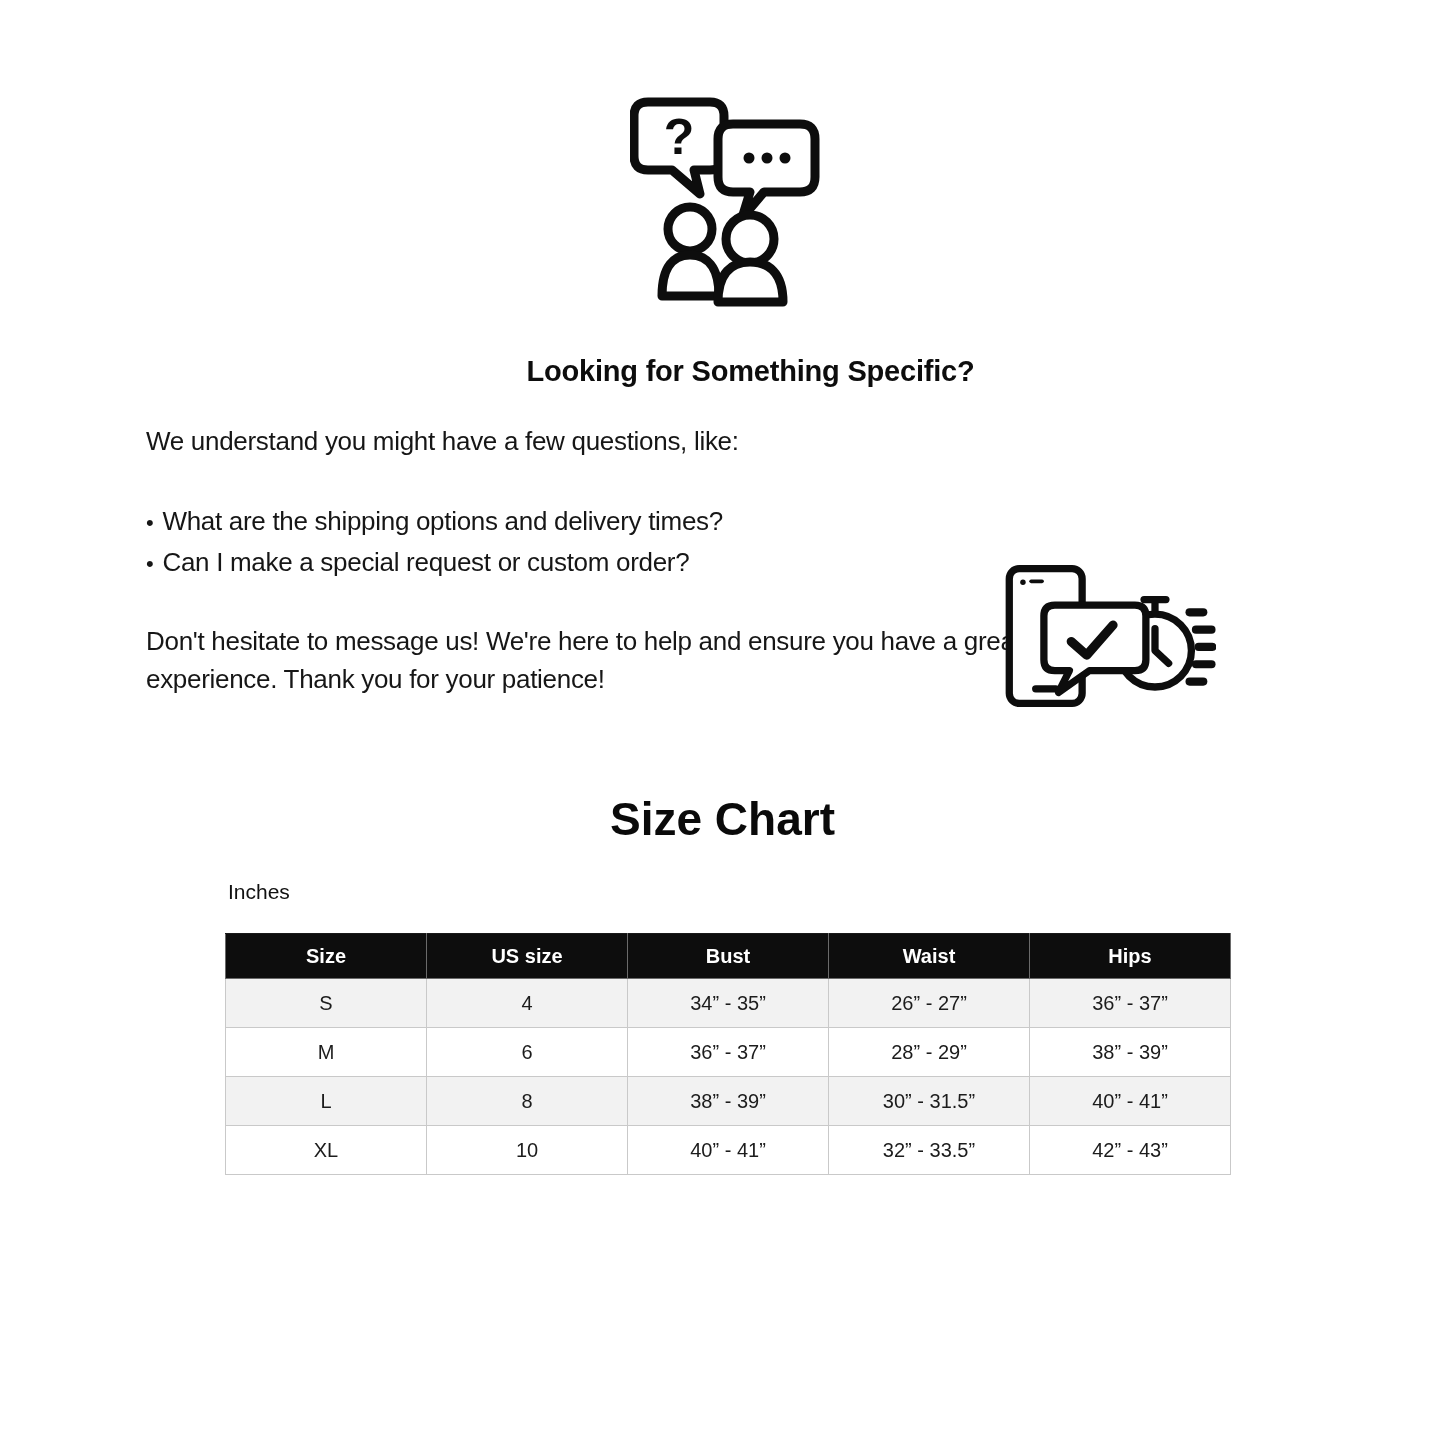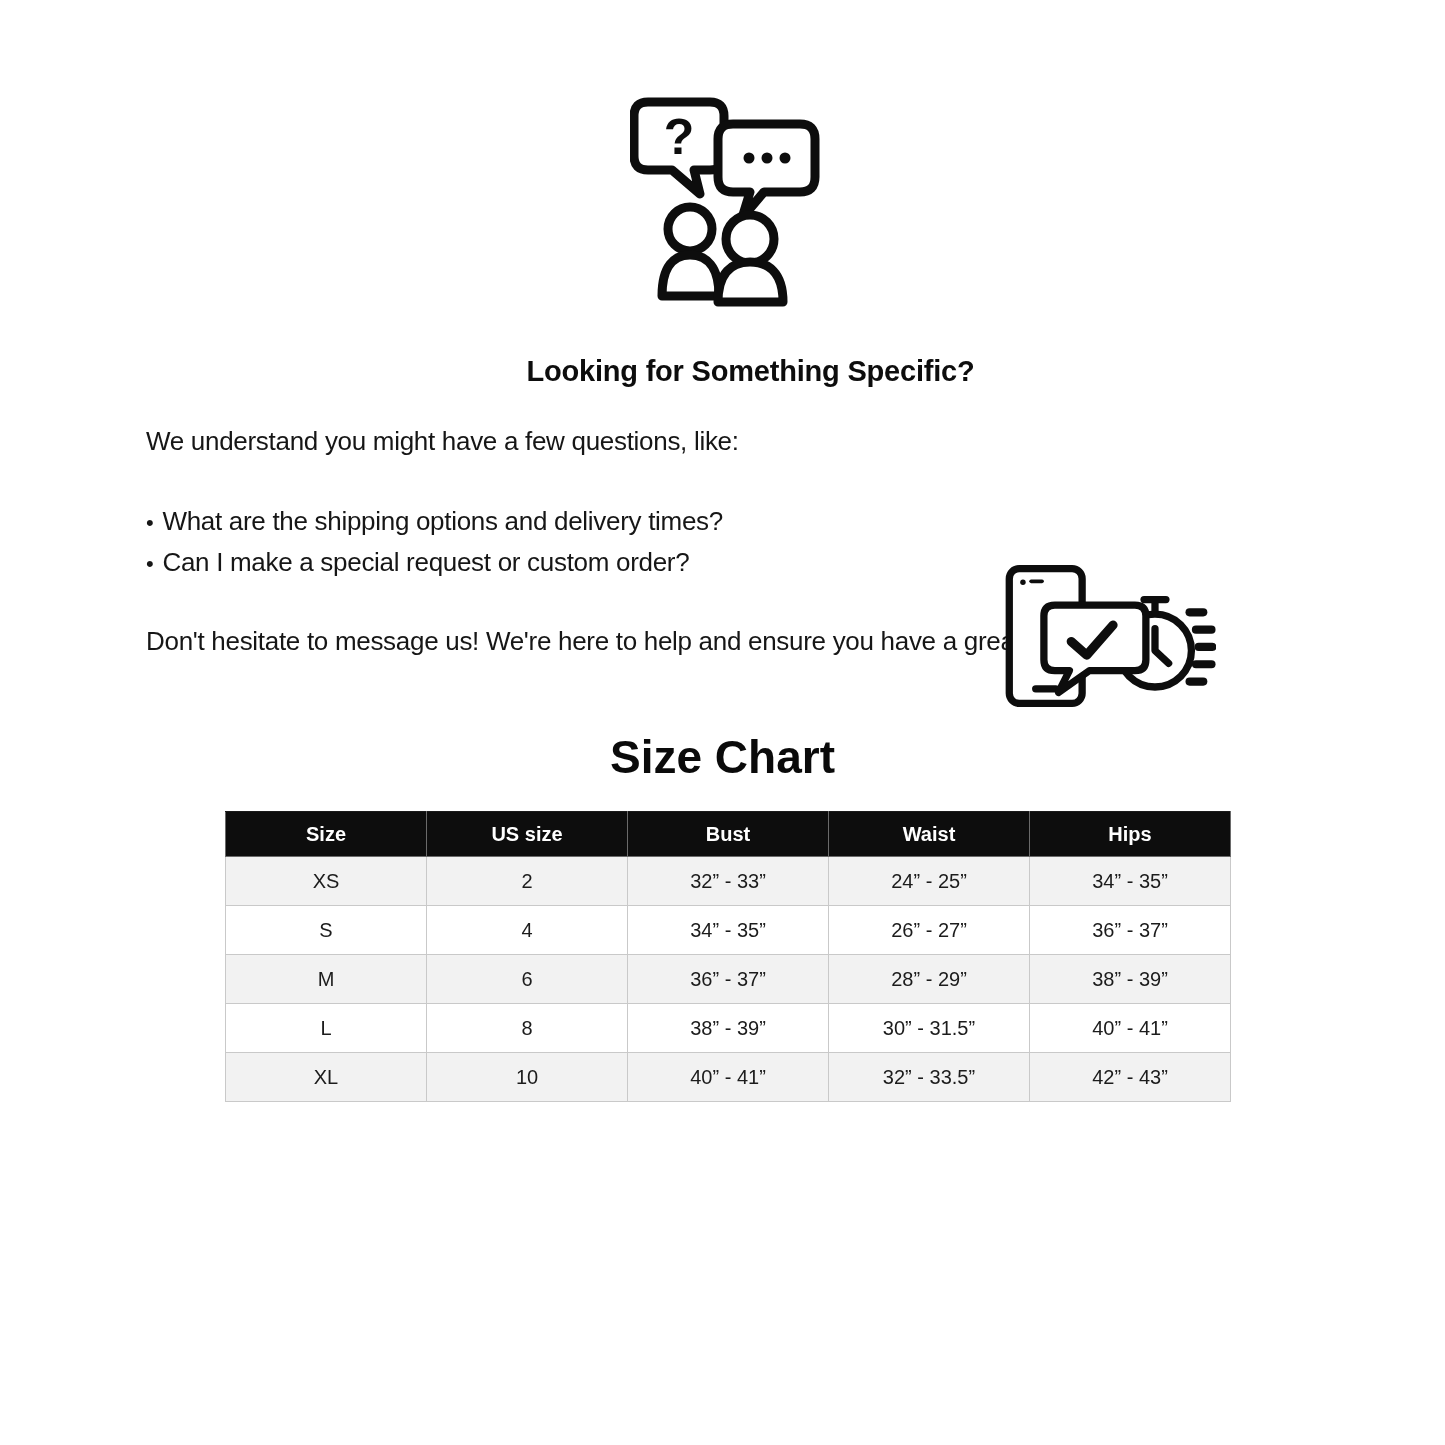--- a/index.html
+++ b/index.html
@@ -57,21 +57,21 @@
     margin: 39px 0 0 146px;
     width: 1150px;
     font-size: 26px;
     line-height: 38px;
     letter-spacing: -0.3px;
     color: #161616;
   }
   .closing span { display: block; }
 
   .size-chart-title {
-    margin-top: 72px;
+    margin-top: 96px;
     text-align: center;
     font-size: 46px;
     line-height: 50px;
     font-weight: 700;
     letter-spacing: 0;
     color: #0a0a0a;
   }
 
   .unit-label {
     margin: 36px 0 0 228px;
@@ -163,51 +163,46 @@
       <path d="M213 111 H230" stroke="#0d0d0d" stroke-width="9" stroke-linecap="round"></path>
       <path d="M206 130 H221" stroke="#0d0d0d" stroke-width="9" stroke-linecap="round"></path>
 
       <path d="M58 46 H146 Q158 46 158 58 V106 Q158 118 146 118 H96 L62 142 L74 118 H58 Q46 118 46 106 V58 Q46 46 58 46 Z" fill="#ffffff" stroke="#0d0d0d" stroke-width="8" stroke-linejoin="round"></path>
       <path d="M76 86 L93 101 L122 68" stroke="#0d0d0d" stroke-width="10" stroke-linecap="round" stroke-linejoin="round" fill="none"></path>
     </svg>
   </div>
 
   <p class="closing">
     <span>Don't hesitate to message us! We're here to help and ensure you have a great shopping</span>
+    <span>experience. Thank you for your patience!</span>
   </p>
 
   <h2 class="size-chart-title">Size Chart</h2>
 
+  <div class="unit-label">Inches</div>
 
   <table class="size-table">
     <colgroup>
         <col style="width:201px">
         <col style="width:201px">
         <col style="width:201px">
         <col style="width:201px">
         <col style="width:201px">
       </colgroup>
     <thead>
       <tr>
         <th>Size</th>
         <th>US size</th>
         <th>Bust</th>
         <th>Waist</th>
         <th>Hips</th>
       </tr>
     </thead>
     <tbody>
       <tr>
-        <td>XS</td>
-        <td>2</td>
-        <td>32” - 33”</td>
-        <td>24” - 25”</td>
-        <td>34” - 35”</td>
-      </tr>
-      <tr>
         <td>S</td>
         <td>4</td>
         <td>34” - 35”</td>
         <td>26” - 27”</td>
         <td>36” - 37”</td>
       </tr>
       <tr>
         <td>M</td>
         <td>6</td>
         <td>36” - 37”</td>

